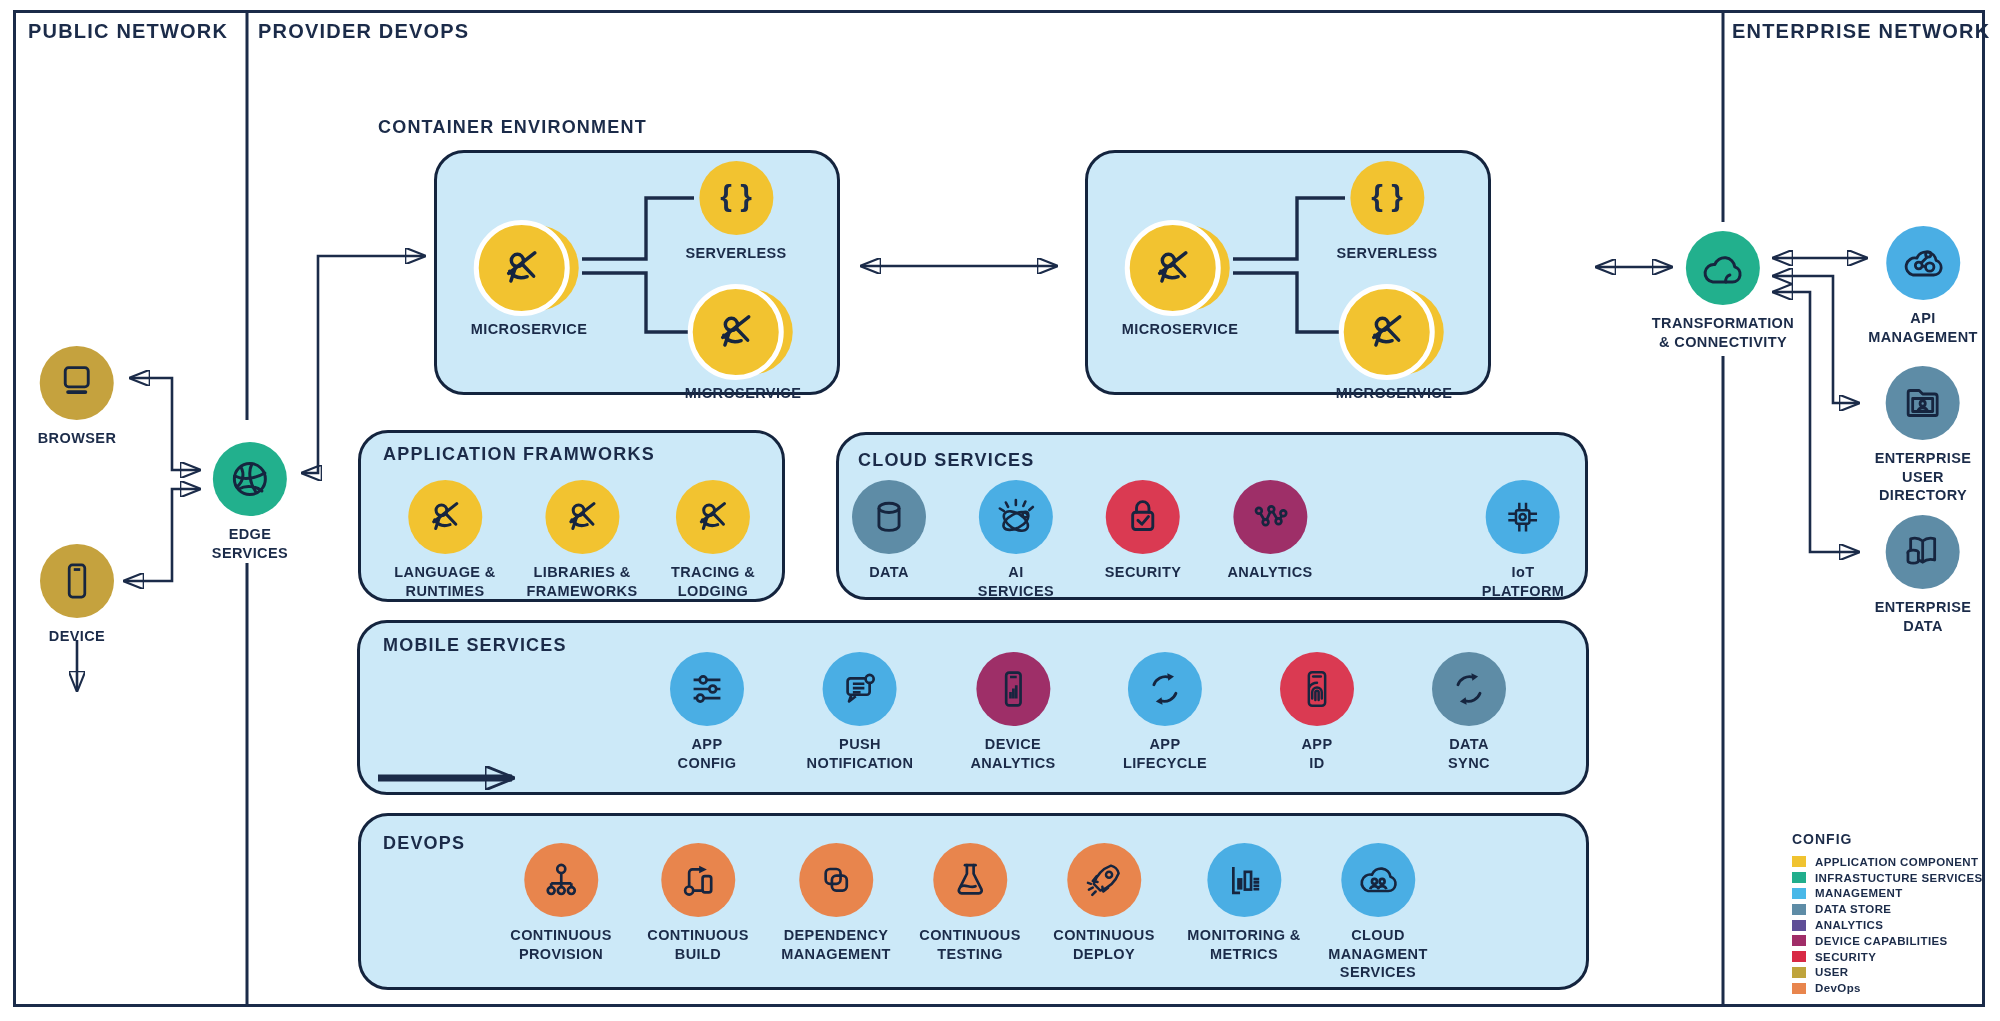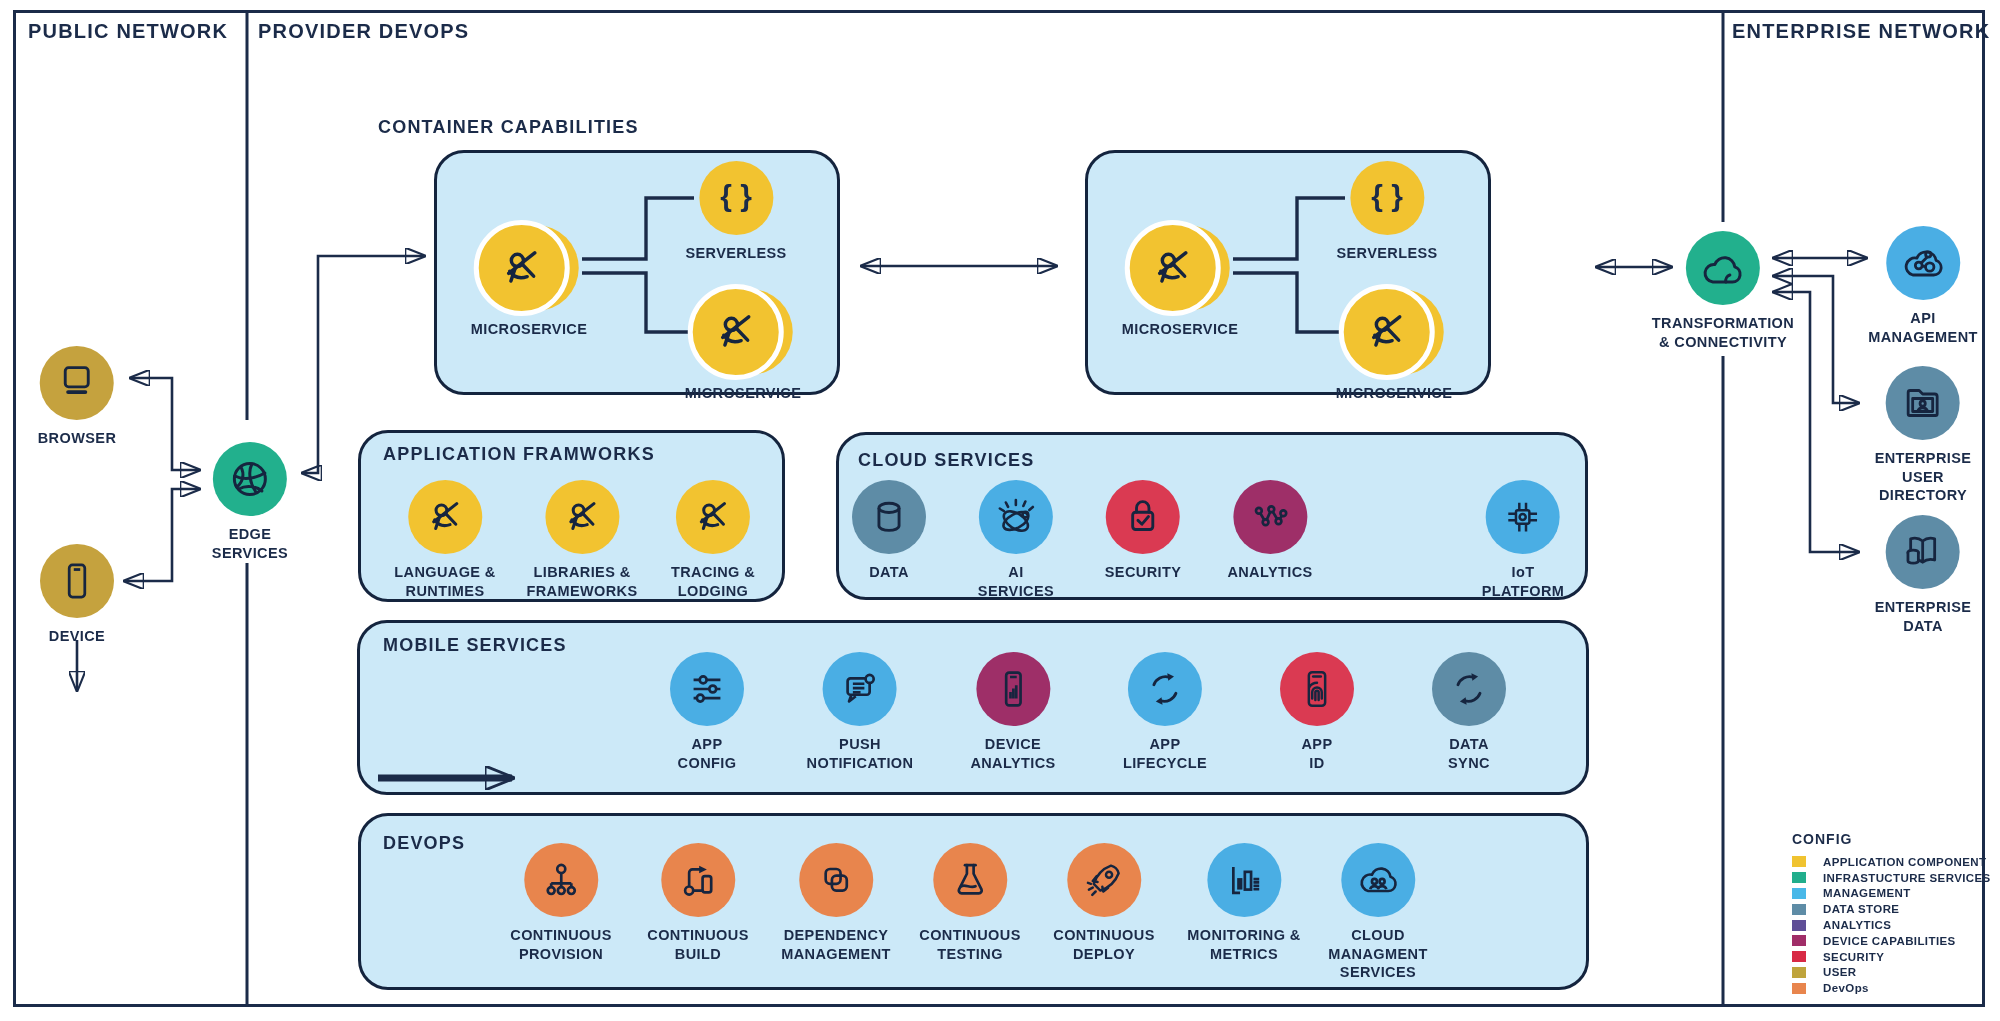--- a/index.html
+++ b/index.html
@@ -14,21 +14,21 @@
   .node{position:absolute;z-index:10;display:flex;flex-direction:column;align-items:center;transform:translateX(-50%);}
   .circle{width:74px;height:74px;border-radius:50%;display:flex;align-items:center;justify-content:center;position:relative;}
   .ms-wrap{position:relative;width:100px;height:86px;}
   .ms-echo{position:absolute;left:14px;top:0;width:86px;height:86px;border-radius:50%;}
   .ms-main{position:absolute;left:0;top:0;width:86px;height:86px;border-radius:50%;border:5px solid #fff;box-sizing:content-box;margin:-5px 0 0 -5px;display:flex;align-items:center;justify-content:center;}
   .node-label{margin-top:9px;font-size:14.5px;font-weight:700;letter-spacing:.4px;text-align:center;white-space:pre-line;line-height:1.28;}
   .braces{font-size:30px;font-weight:700;color:#1B2B49;line-height:1;padding-bottom:4px;}
   .ic{color:#16253F;display:block;}
   .legend{position:absolute;left:1792px;top:831px;z-index:12;}
   .legend-title{font-size:14px;font-weight:700;letter-spacing:1px;margin-bottom:7px;}
-  .legend-row{display:flex;align-items:center;height:15.8px;gap:8px;}
+  .legend-row{display:flex;align-items:center;height:15.8px;}
   .legend-swatch{width:14px;height:11px;margin-right:9px;flex:none;}
   .legend-label{font-size:11.5px;font-weight:700;letter-spacing:.4px;white-space:nowrap;}
 </style>
 </head>
 <body>
 
 <svg width="0" height="0" style="position:absolute">
   <defs>
     <g id="sym-monitor">
         <rect x="12" y="8" width="24" height="20" rx="3.5" fill="none" stroke="currentColor" stroke-width="3"></rect>
@@ -186,21 +186,21 @@
 </svg>
 
 <div class="canvas">
 
   <div class="outer-border"></div>
 
   <div class="hdr" style="left:28px;top:20px;">PUBLIC NETWORK</div>
   <div class="hdr" style="left:258px;top:20px;">PROVIDER DEVOPS</div>
   <div class="hdr" style="left:1732px;top:20px;">ENTERPRISE NETWORK</div>
 
-  <div class="box-title" style="left:378px;top:117px;">CONTAINER CAPABILITIES</div>
+  <div class="box-title" style="left:378px;top:117px;">CONTAINER ENVIRONMENT</div>
 
   <div class="bluebox" style="left: 434px; top: 150px; width: 406px; height: 245px; background: rgb(204, 233, 248);"></div>
   <div class="bluebox" style="left: 1085px; top: 150px; width: 406px; height: 245px; background: rgb(204, 233, 248);"></div>
   <div class="bluebox" style="left: 358px; top: 430px; width: 427px; height: 172px; background: rgb(204, 233, 248);"></div>
   <div class="bluebox" style="left: 836px; top: 432px; width: 752px; height: 168px; background: rgb(204, 233, 248);"></div>
   <div class="bluebox" style="left: 357px; top: 620px; width: 1232px; height: 175px; background: rgb(204, 233, 248);"></div>
   <div class="bluebox" style="left: 358px; top: 813px; width: 1231px; height: 177px; background: rgb(204, 233, 248);"></div>
 
   <div class="box-title" style="left:383px;top:444px;">APPLICATION FRAMWORKS</div>
   <div class="box-title" style="left:858px;top:450px;">CLOUD SERVICES</div>

